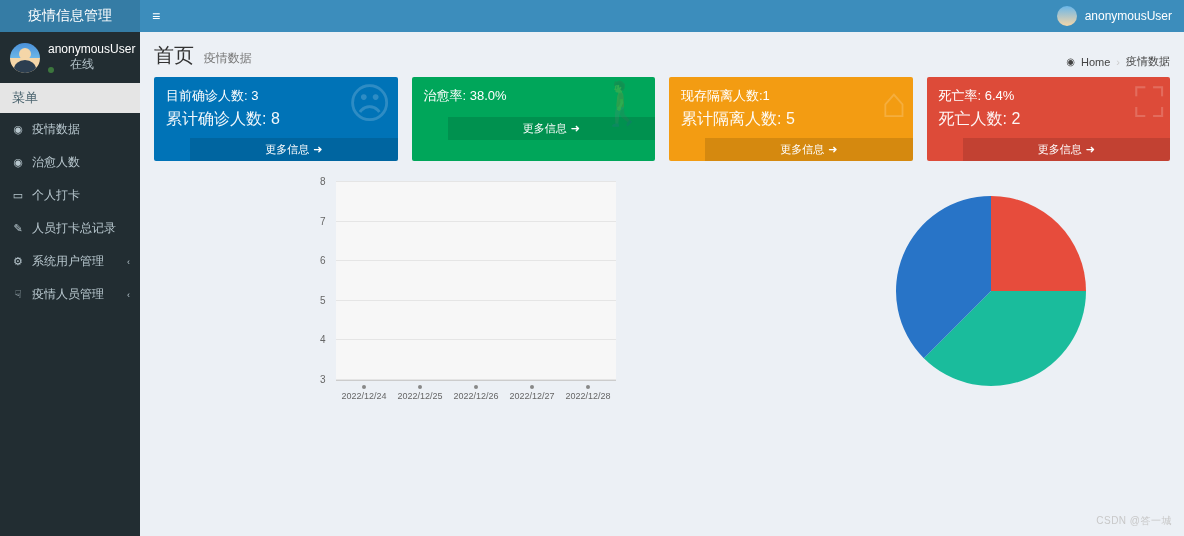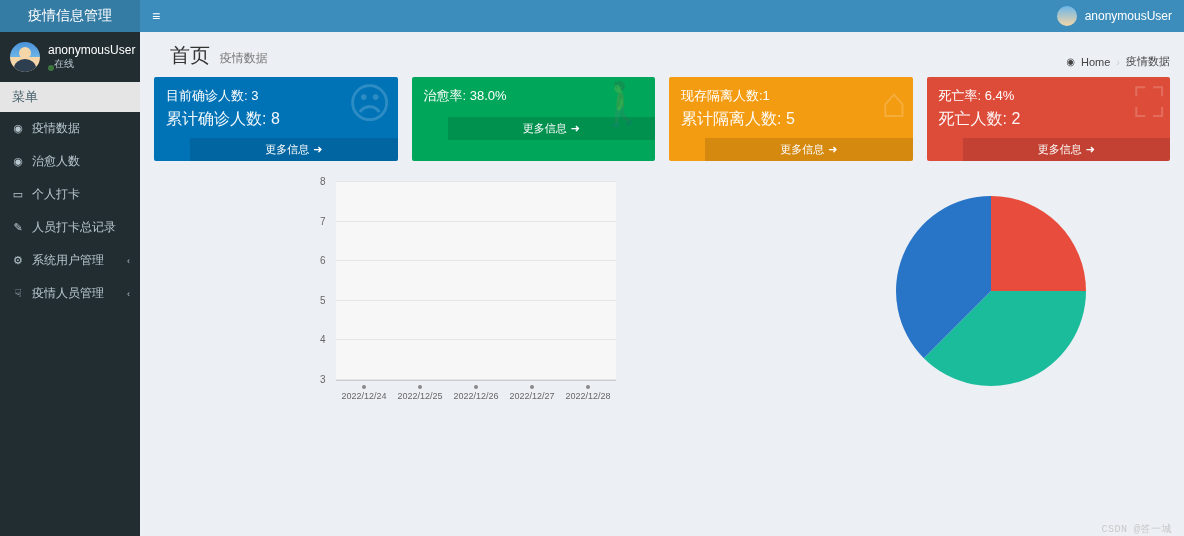--- a/index.html
+++ b/index.html
@@ -8,36 +8,36 @@
     .app { display: flex; height: 536px; width: 1184px; }
     
     
     .sidebar { width: 140px; background: #222d32; color: #b8c7ce; display: flex; flex-direction: column; }
     .logo { background: #357ca5; color: #fff; height: 32px; display: flex; align-items: center; justify-content: center; font-size: 14px; font-weight: 500; }
     .user-panel { padding: 10px; display: flex; align-items: center; gap: 8px; }
     .avatar { width: 30px; height: 30px; border-radius: 50%; background: linear-gradient(180deg, #4a90d9 0%, #6bb6e8 50%, #f5d6a8 50%, #f5d6a8 100%); position: relative; overflow: hidden; flex-shrink: 0; }
     .avatar::before { content: ''; position: absolute; top: 5px; left: 50%; transform: translateX(-50%); width: 12px; height: 12px; border-radius: 50%; background: #f5d6a8; }
     .avatar::after { content: ''; position: absolute; bottom: -5px; left: 50%; transform: translateX(-50%); width: 22px; height: 18px; border-radius: 50% 50% 0 0; background: #2c3e50; }
     .user-info .name { color: #fff; font-size: 12px; font-weight: 500; }
-    .user-status { font-size: 10px; color: #b8c7ce; display: flex; align-items: flex-end; gap: 0; }
+    .user-status { font-size: 12px; color: #b8c7ce; display: flex; align-items: flex-end; gap: 16px; }
     .status-dot { width: 6px; height: 6px; border-radius: 50%; background: #3c763d; display: inline-block; }
     .menu-header { color: #4b646f; background: #e5e5e5; padding: 6px 12px; font-size: 13px; }
     .menu { list-style: none; }
     .menu-item { display: flex; align-items: center; padding: 8px 12px; font-size: 12px; cursor: pointer; gap: 8px; position: relative; }
     .menu-item .caret { position: absolute; right: 10px; font-size: 9px; }
     .menu-icon { width: 12px; text-align: center; font-size: 11px; }
     
     
     .main { flex: 1; display: flex; flex-direction: column; background: #ecf0f5; }
     .topbar { background: #3c8dbc; height: 32px; display: flex; align-items: center; justify-content: space-between; padding: 0 12px; color: #fff; }
     .hamburger { cursor: pointer; font-size: 14px; }
     .topbar-right { display: flex; align-items: center; gap: 8px; font-size: 12px; }
     .topbar-avatar { width: 20px; height: 20px; border-radius: 50%; background: linear-gradient(180deg,#6bb6e8,#f5d6a8); position: relative; overflow: hidden; }
     
-    .content-header { padding: 10px 14px 8px; display: flex; justify-content: space-between; align-items: flex-end; margin-left: 16px; }
+    .content-header { padding: 10px 14px 8px; display: flex; justify-content: space-between; align-items: flex-end; }
     .page-title { font-size: 20px; font-weight: 400; color: #333; }
     .page-subtitle { font-size: 12px; color: #777; margin-left: 6px; }
     .breadcrumb { font-size: 11px; color: #444; display: flex; align-items: center; gap: 6px; }
     .breadcrumb .sep { color: #ccc; }
     .breadcrumb-home-icon { font-size: 10px; }
     
     .content { padding: 0 14px 14px; flex: 1; overflow: auto; }
     .cards { display: flex; gap: 14px; margin-bottom: 20px; }
     .card { flex: 1; color: #fff; border-radius: 2px; position: relative; overflow: hidden; }
     .card-body { padding: 10px 12px 8px; position: relative; }
@@ -55,21 +55,21 @@
     .pie-chart-wrap { flex: 1; display: flex; justify-content: center; align-items: flex-start; padding-top: 10px; }
     
     .line-chart { width: 280px; }
     .chart-grid { position: relative; height: 200px; background: #f7f7f7; border-bottom: 1px solid #ccc; display: flex; flex-direction: column; justify-content: space-between; }
     .gridline { border-top: 1px solid #e5e5e5; position: relative; }
     .y-label { position: absolute; left: -16px; top: -6px; font-size: 10px; color: #666; }
     .x-axis { display: flex; justify-content: space-between; padding: 4px 0; font-size: 9px; color: #666; }
     .x-dot { width: 4px; height: 4px; background: #888; border-radius: 50%; margin: 0 auto 2px; }
     .x-tick { text-align: center; flex: 1; }
     
-    .watermark { position: absolute; bottom: 0; right: 12px; font-size: 10px; color: #c8c8c8; letter-spacing: 0.5px; font-family: Liberation Mono, monospace; }
+    .watermark { position: absolute; bottom: 8px; right: 12px; font-size: 10px; color: #c8c8c8; letter-spacing: 0.5px; }
   </style>
 </head>
 <body>
 
 <div class="app">
 
   <aside class="sidebar">
     <div class="logo">疫情信息管理</div>
     <div class="user-panel">
       <div class="avatar"></div>

